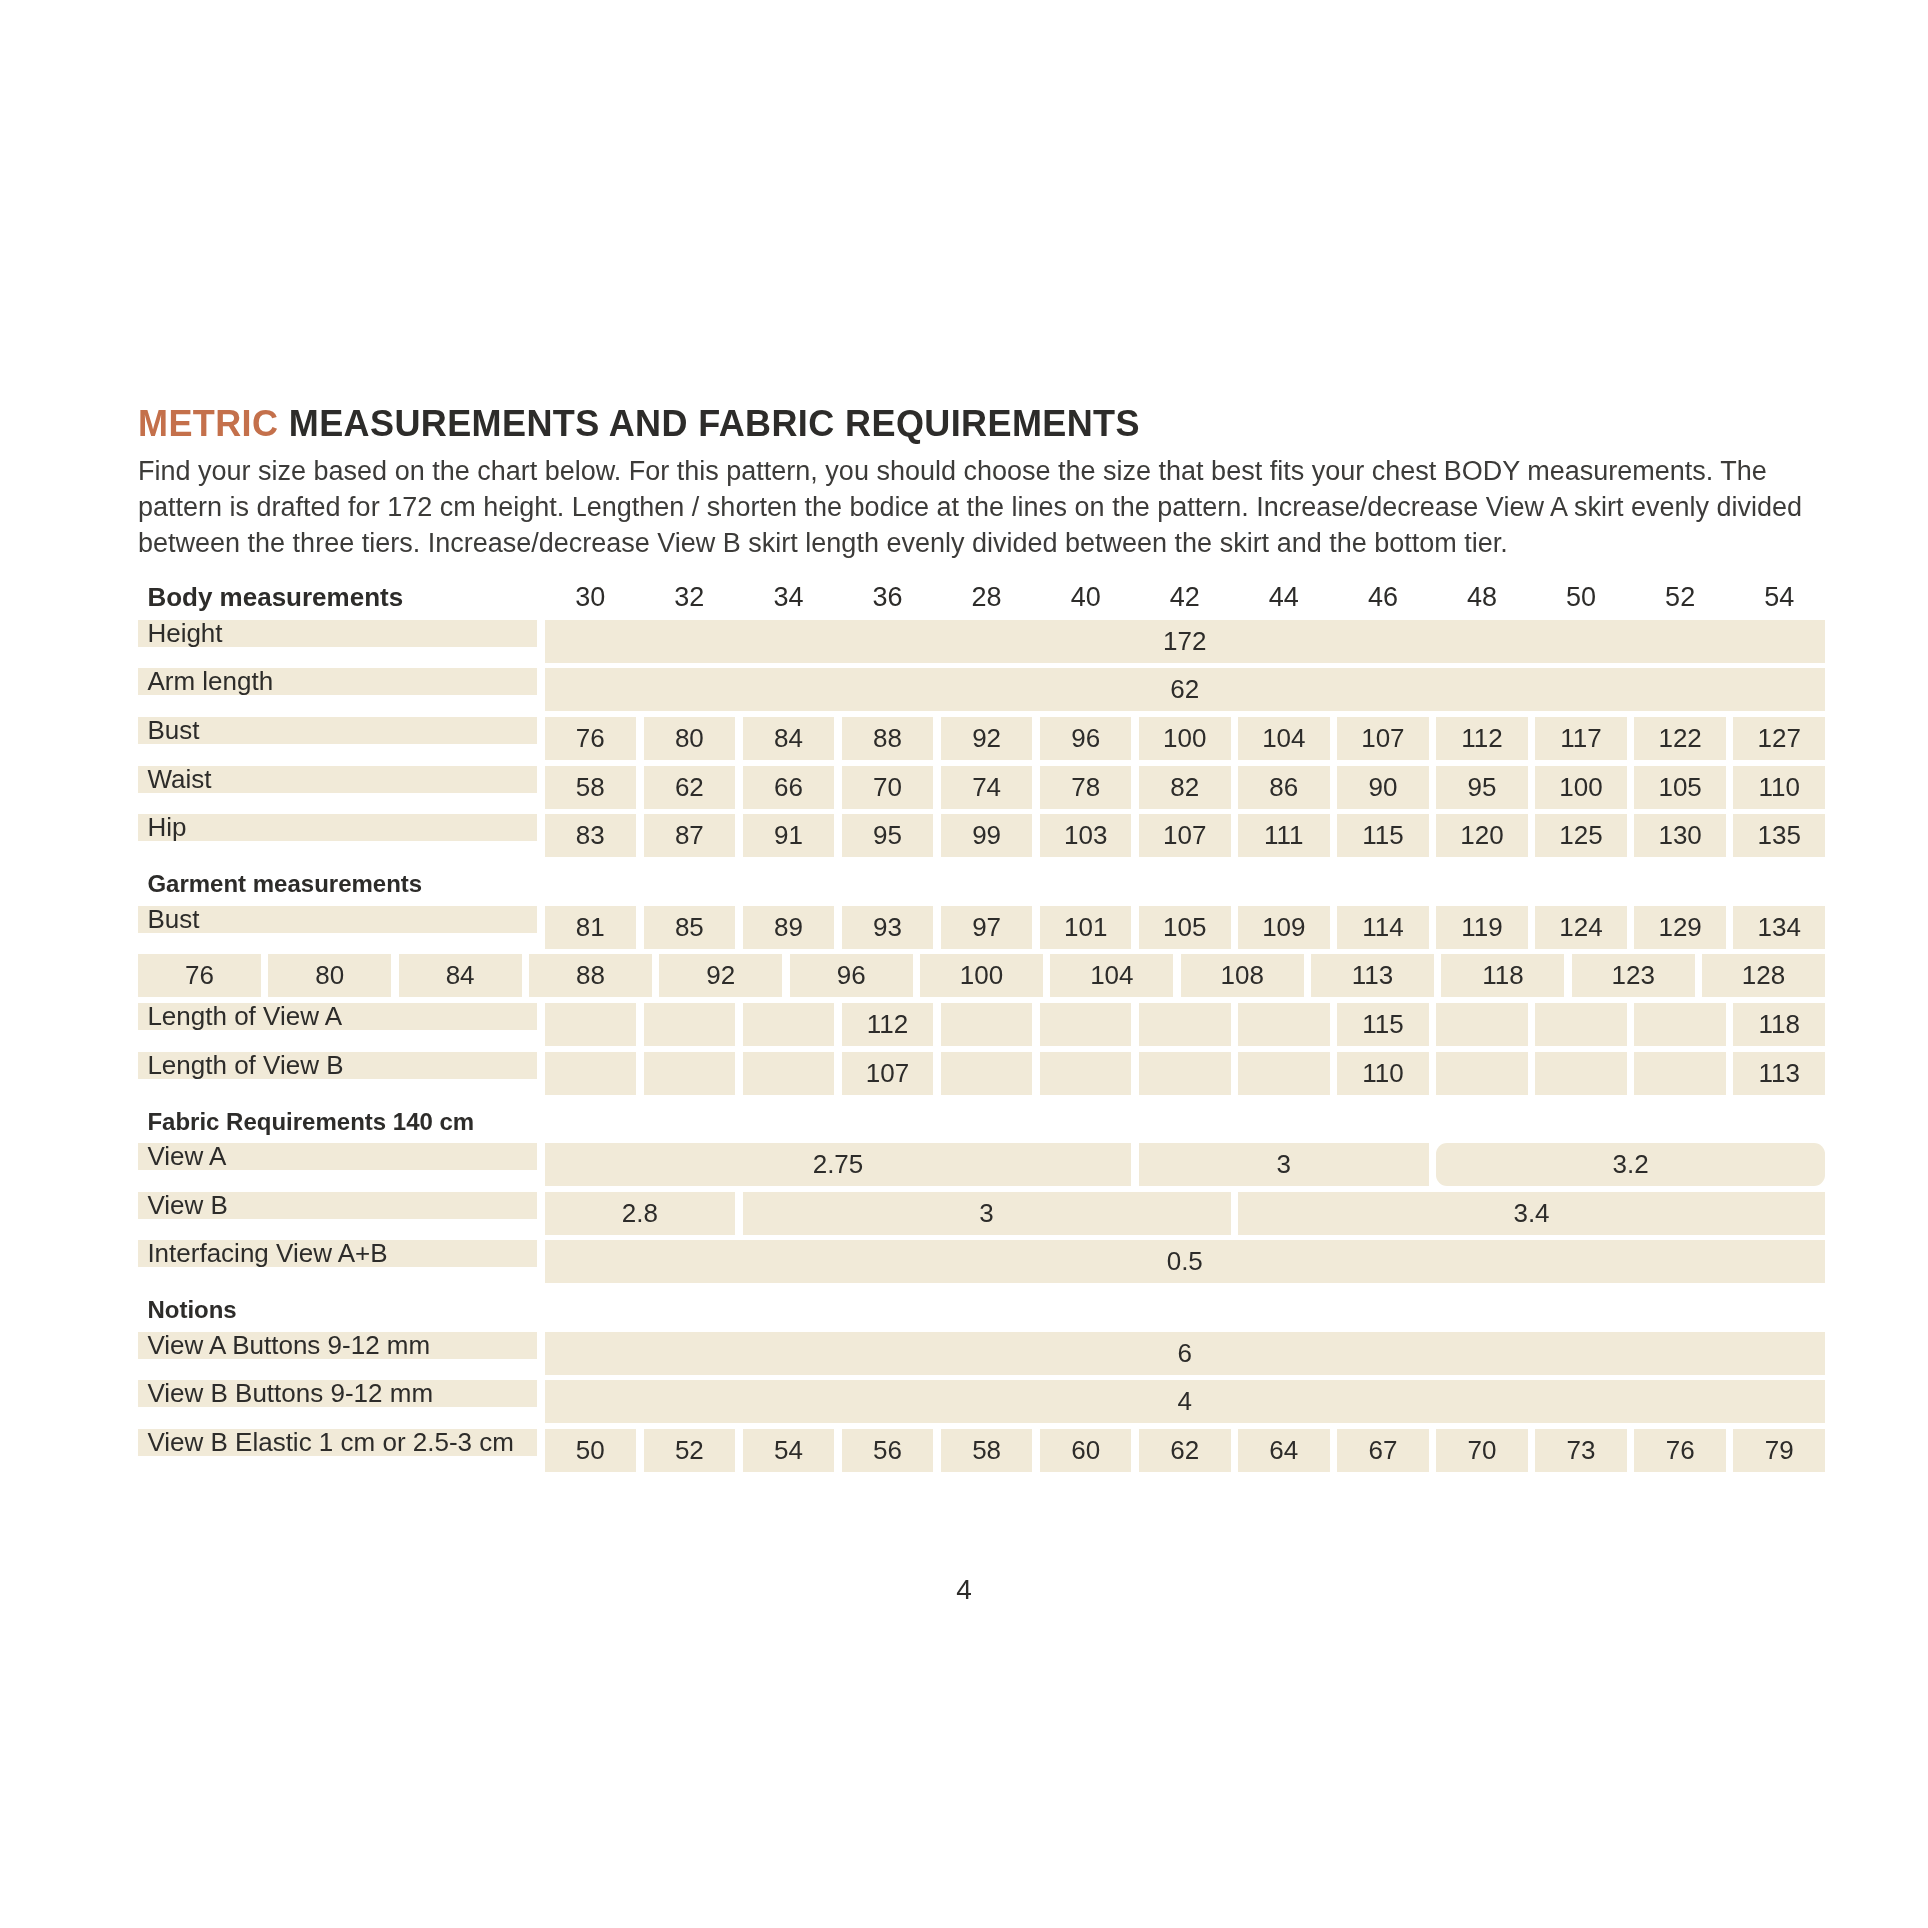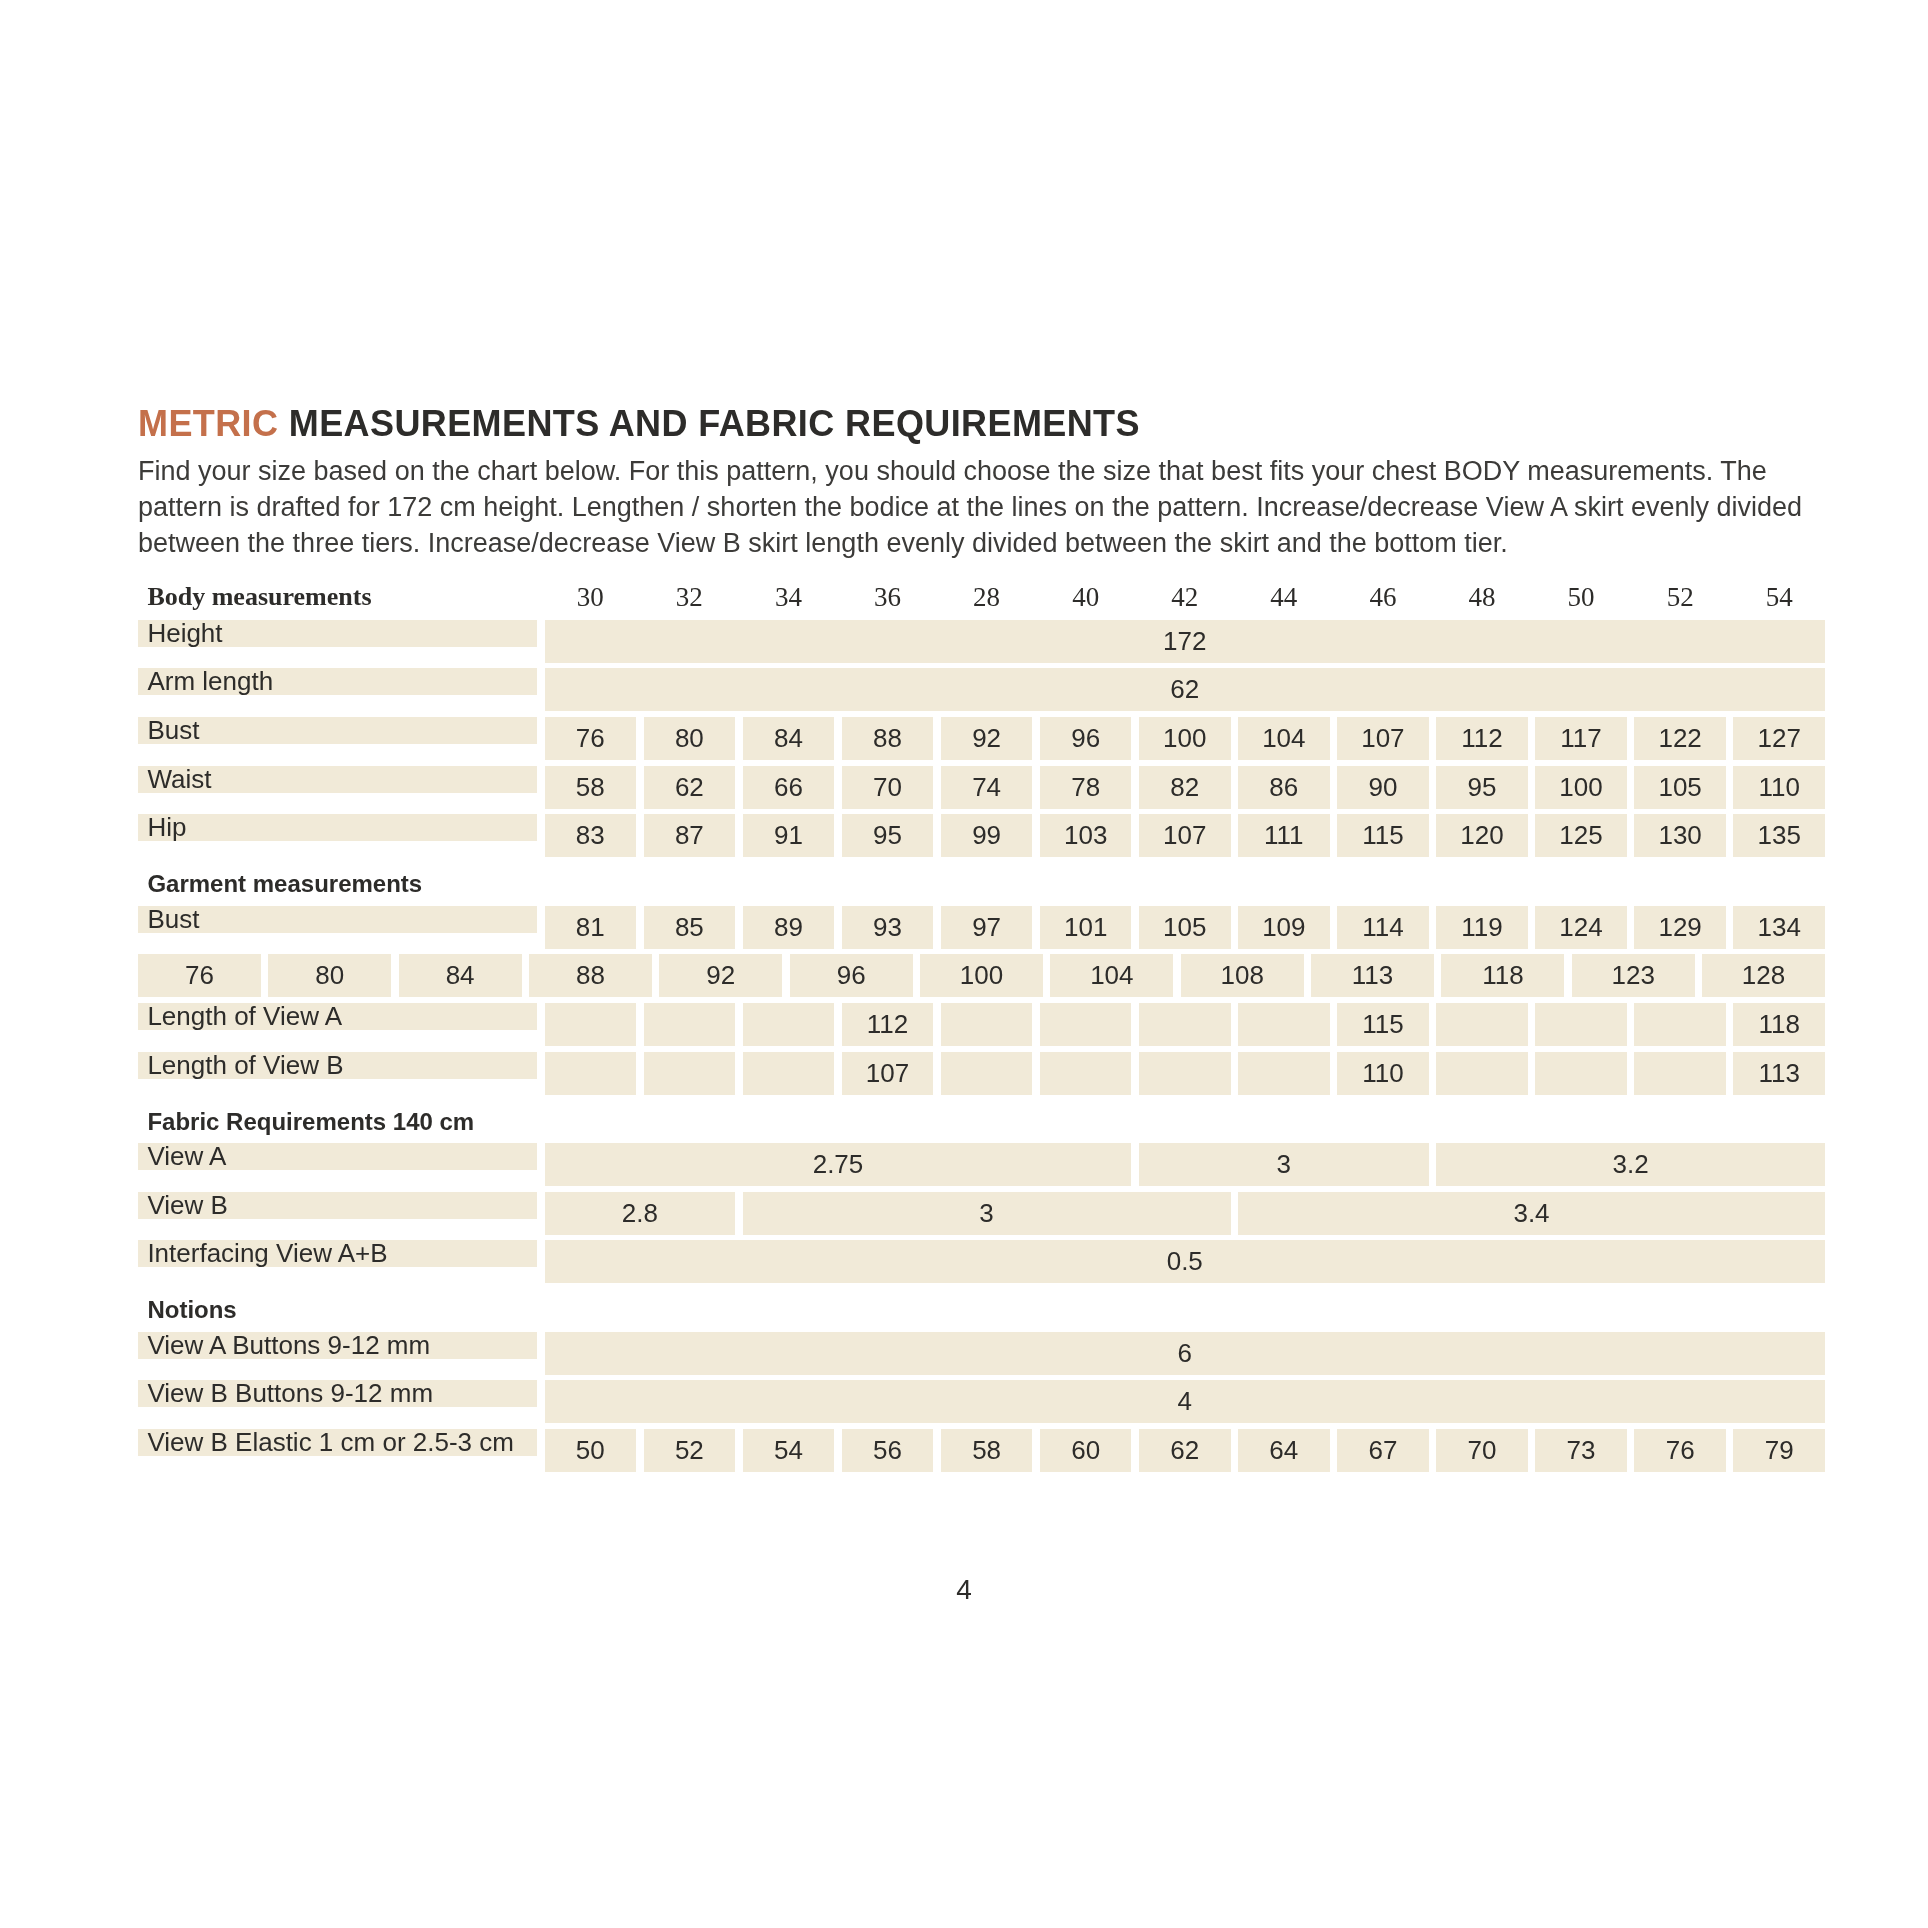--- a/index.html
+++ b/index.html
@@ -69,21 +69,20 @@
     align-items:center;
     justify-content:center;
     font-size:26px;
     color:var(--ink);
   }
   .header-row{margin-bottom:7.5px;}
   .header-row .label-cell,
   .header-row .cell{
     background:transparent;
     height:30px;
-    font-family:Liberation Serif, serif;
   }
   .header-row .label-cell{font-weight:bold;font-size:26px;}
   .header-row .cell{font-size:27px;}
   .section-row{
     font-weight:bold;
     font-size:24px;
     padding-left:9.4px;
     margin:13px 0 7.5px 0;
     line-height:28px;
     color:var(--ink);
@@ -261,21 +260,21 @@
             <div class="cell"></div>
             <div class="cell">113</div>
           </div>
         </div>
         <div class="section-row">Fabric Requirements 140 cm</div>
         <div class="t-row">
           <div class="label-cell">View A</div>
           <div class="data-grid">
             <div class="cell" style="grid-column: span 6;">2.75</div>
             <div class="cell" style="grid-column: span 3;">3</div>
-            <div class="cell" style="grid-column: span 4;">3.2</div>
+            <div class="cell" style="grid-column: span 4; border-radius: 11px;">3.2</div>
           </div>
         </div>
         <div class="t-row">
           <div class="label-cell">View B</div>
           <div class="data-grid">
             <div class="cell" style="grid-column: span 2;">2.8</div>
             <div class="cell" style="grid-column: span 5;">3</div>
             <div class="cell" style="grid-column: span 6;">3.4</div>
           </div>
         </div>

